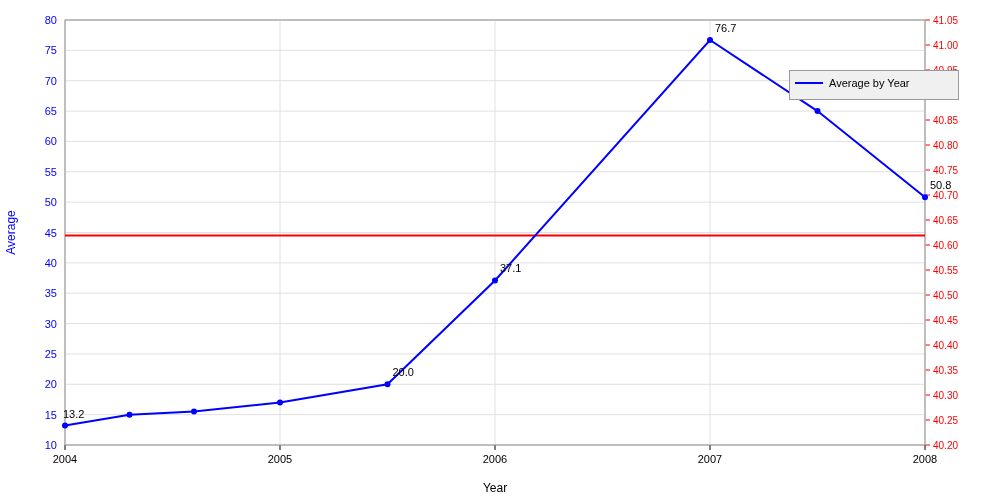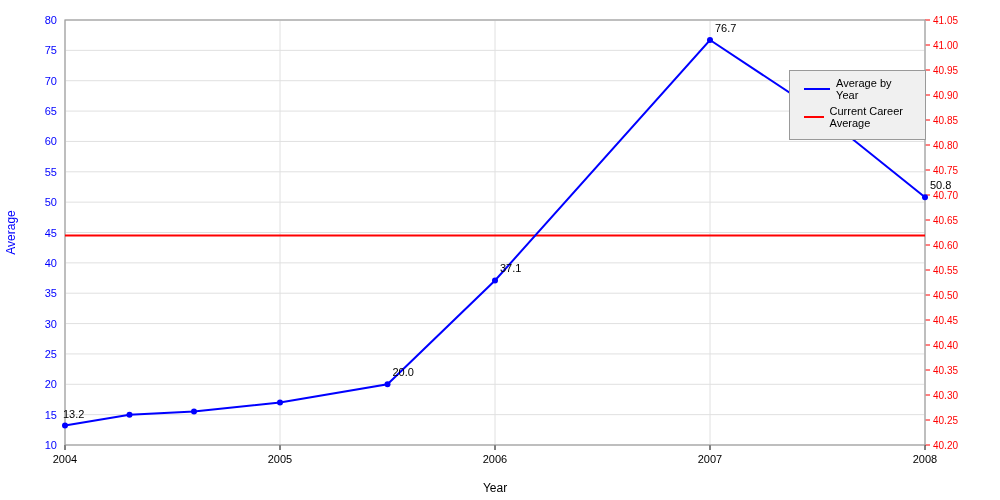--- a/index.html
+++ b/index.html
@@ -19,24 +19,24 @@
     svg {
       position: absolute;
       top: 0; left: 0;
       width: 1000px;
       height: 500px;
     }
     .legend-box {
       position: absolute;
       top: 70px;
       left: 789px;
-      width: 137px;
+      width: 170px;
       background: #f0f0f0;
       border: 1px solid #999;
-      padding: 6px 14px;
+      padding: 6px 5px;
       font-size: 11px;
     }
     .legend-item {
       display: flex;
       align-items: center;
       margin-bottom: 4px;
     }
     .legend-line {
       display: inline-block;
       width: 28px;
@@ -149,18 +149,14 @@
       <circle cx="925" cy="197.2857142857143" r="3" fill="#00f"></circle>
       <text x="930" y="189.2857142857143" font-size="11" fill="#000">50.8</text>
       <text x="-232.5" y="15" transform="rotate(-90)" text-anchor="middle" font-size="12" fill="#00f">Average</text>
       <text x="495" y="492" text-anchor="middle" font-size="12" fill="#000">Year</text>
     </svg>
   <div class="legend-box">
     <div class="legend-item">
       <span class="legend-line" style="background:#00f;"></span>
       <span>Average by Year</span>
     </div>
-    <div class="legend-item">
-      <span class="legend-line" style="background:#f00;"></span>
-      <span>Current Career Average</span>
-    </div>
   </div>
 </div>
 
 </body></html>

